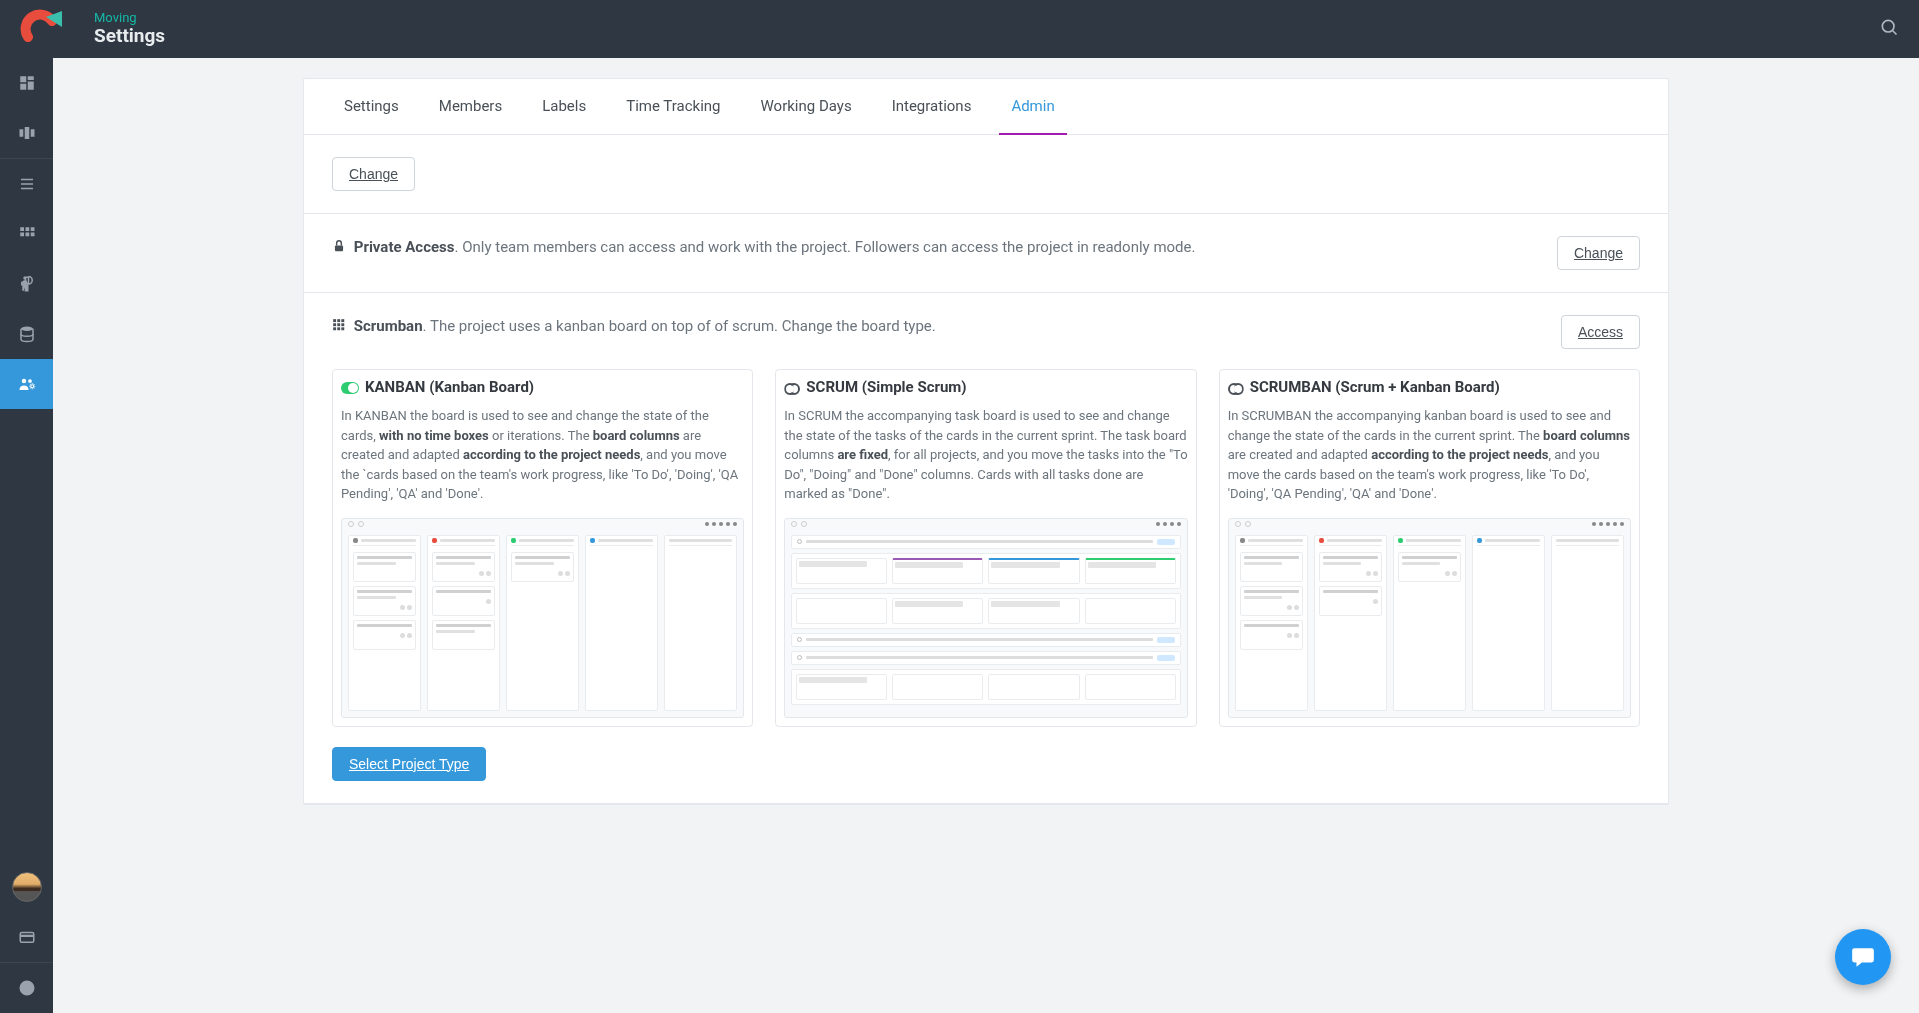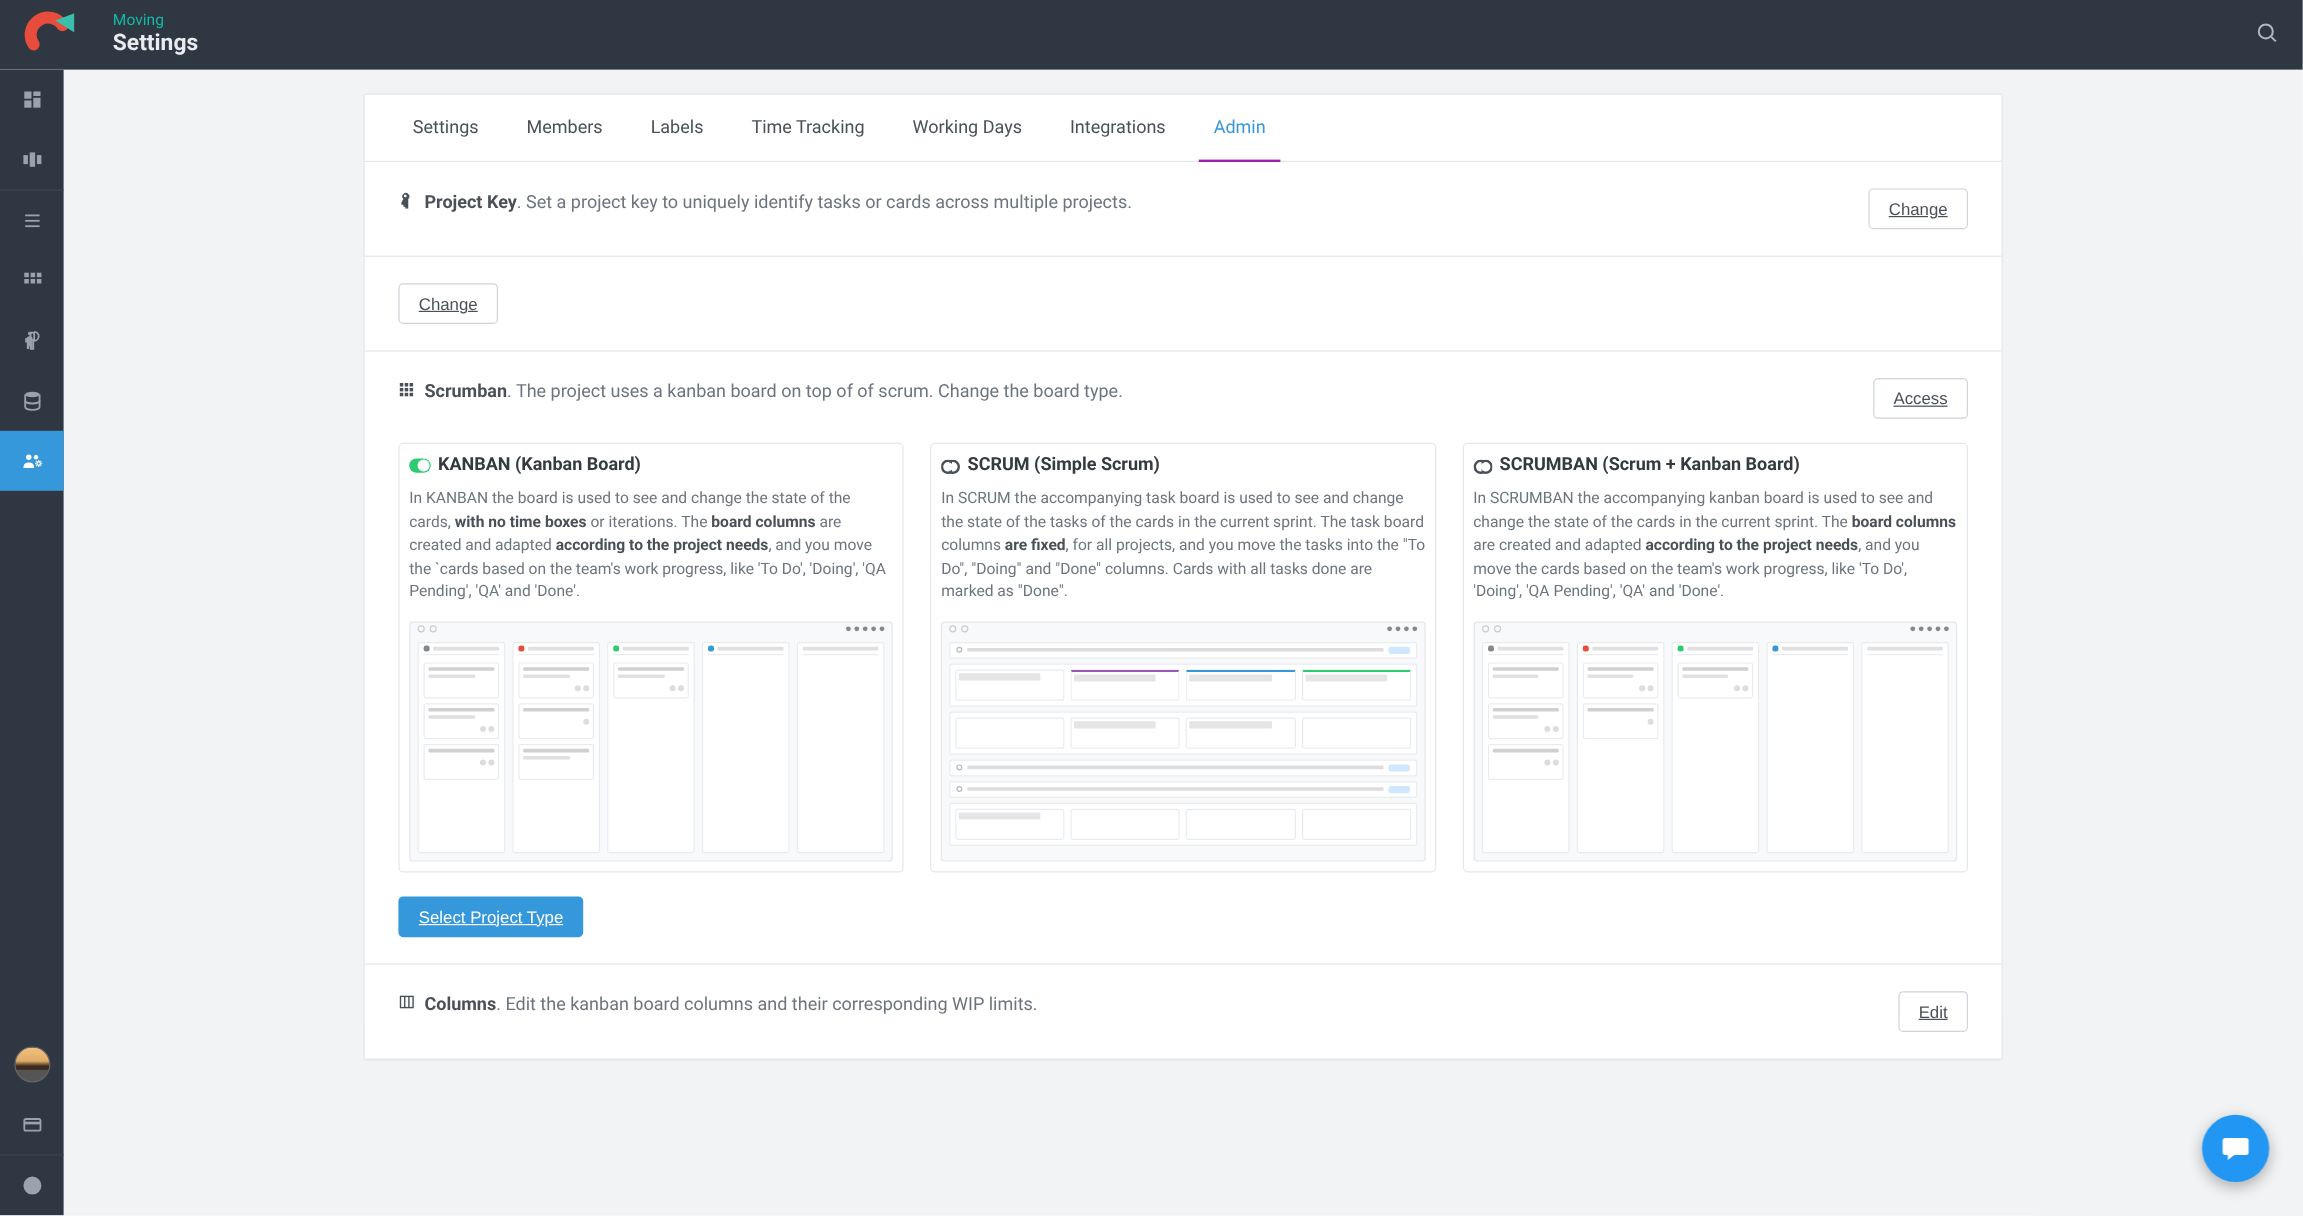--- a/index.html
+++ b/index.html
@@ -181,34 +181,35 @@
           <div class="tab">Members</div>
           <div class="tab">Labels</div>
           <div class="tab">Time Tracking</div>
           <div class="tab">Working Days</div>
           <div class="tab">Integrations</div>
           <div class="tab active">Admin</div>
         </div>
 
         <div class="section">
           <div class="section-row">
+            <button class="btn">Change</button>
+          </div>
+        </div>
+
+        <div class="section">
+          <div class="section-row">
             <div class="section-text">
               <span class="section-icon">
                 <svg width="14" height="14" viewBox="0 0 24 24" fill="#495057">
-                    <path d="M7 14 a5 5 0 1 1 5-5 L22 19 L19 22 L17 20 L15 22 L13 20 L11 22 L9 20 Z M6 7 a2 2 0 1 0 0.01 0" transform="rotate(45 12 12)"></path>
+                    <rect x="5" y="11" width="14" height="10" rx="2"></rect>
+                    <path d="M8 11 V7 a4 4 0 0 1 8 0 V11" fill="none" stroke="#495057" stroke-width="2.5"></path>
                   </svg>
               </span>
-              <span class="bold">Project Key</span><span>. Set a project key to uniquely identify tasks or cards across multiple projects.</span>
+              <span class="bold">Private Access</span><span>. Only team members can access and work with the project. Followers can access the project in readonly mode.</span>
             </div>
-            <button class="btn">Change</button>
-          </div>
-        </div>
-
-        <div class="section">
-          <div class="section-row">
             <button class="btn">Change</button>
           </div>
         </div>
 
         <div class="section">
           <div class="section-row">
             <div class="section-text">
               <span class="section-icon">
                 <svg width="14" height="14" viewBox="0 0 24 24" fill="#495057">
                     <rect x="2" y="2" width="5" height="5"></rect>
@@ -487,35 +488,20 @@
                 </div>
               </div>
             </div>
           </div>
 
           <div class="actions-row">
             <button class="btn btn-primary">Select Project Type</button>
           </div>
         </div>
 
-        <div class="section">
-          <div class="section-row">
-            <div class="section-text">
-              <span class="section-icon">
-                <svg width="14" height="14" viewBox="0 0 24 24" fill="none" stroke="#495057" stroke-width="2">
-                    <rect x="3" y="4" width="18" height="16"></rect>
-                    <line x1="9" y1="4" x2="9" y2="20"></line>
-                    <line x1="15" y1="4" x2="15" y2="20"></line>
-                  </svg>
-              </span>
-              <span class="bold">Columns</span><span>. Edit the kanban board columns and their corresponding WIP limits.</span>
-            </div>
-            <button class="btn">Edit</button>
-          </div>
-        </div>
 
       </div>
     </div>
   </div>
 </div>
 
 <div class="fab">
   <svg width="26" height="26" viewBox="0 0 24 24">
       <path d="M4 4 h16 a2 2 0 0 1 2 2 v9 a2 2 0 0 1 -2 2 h-9 l-5 4 v-4 h-2 a2 2 0 0 1 -2 -2 v-9 a2 2 0 0 1 2 -2 z"></path>
     </svg>

